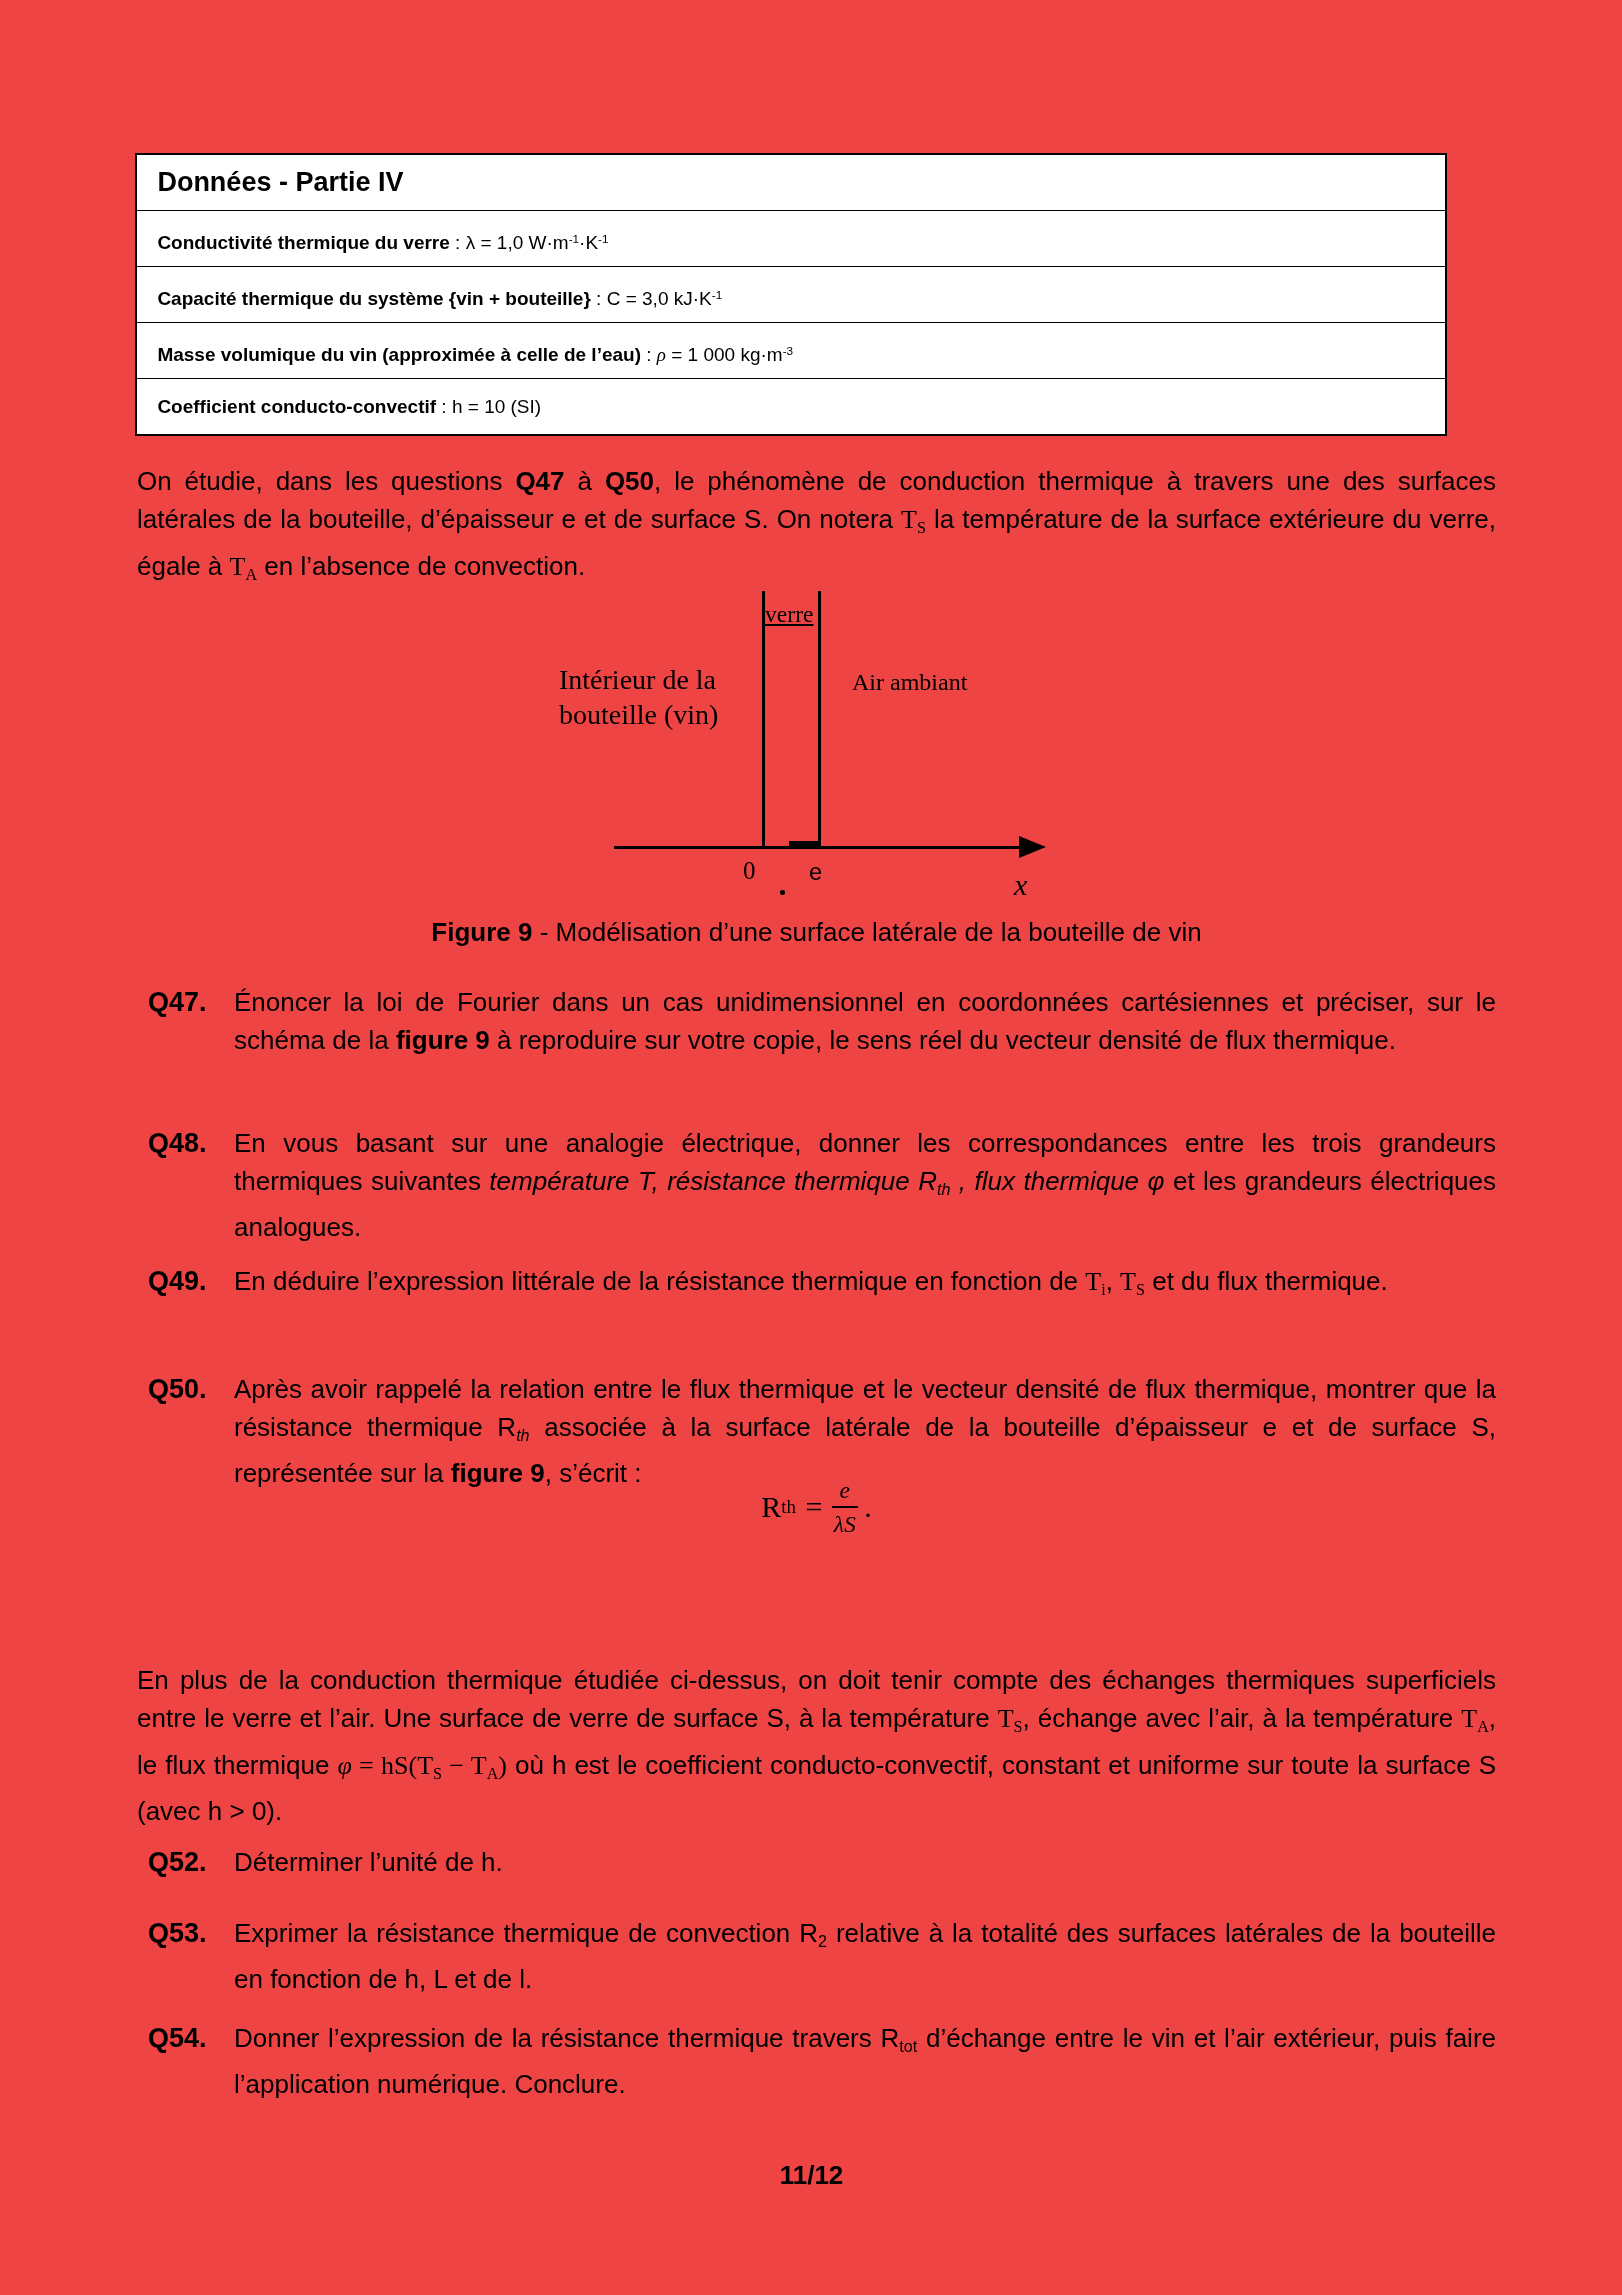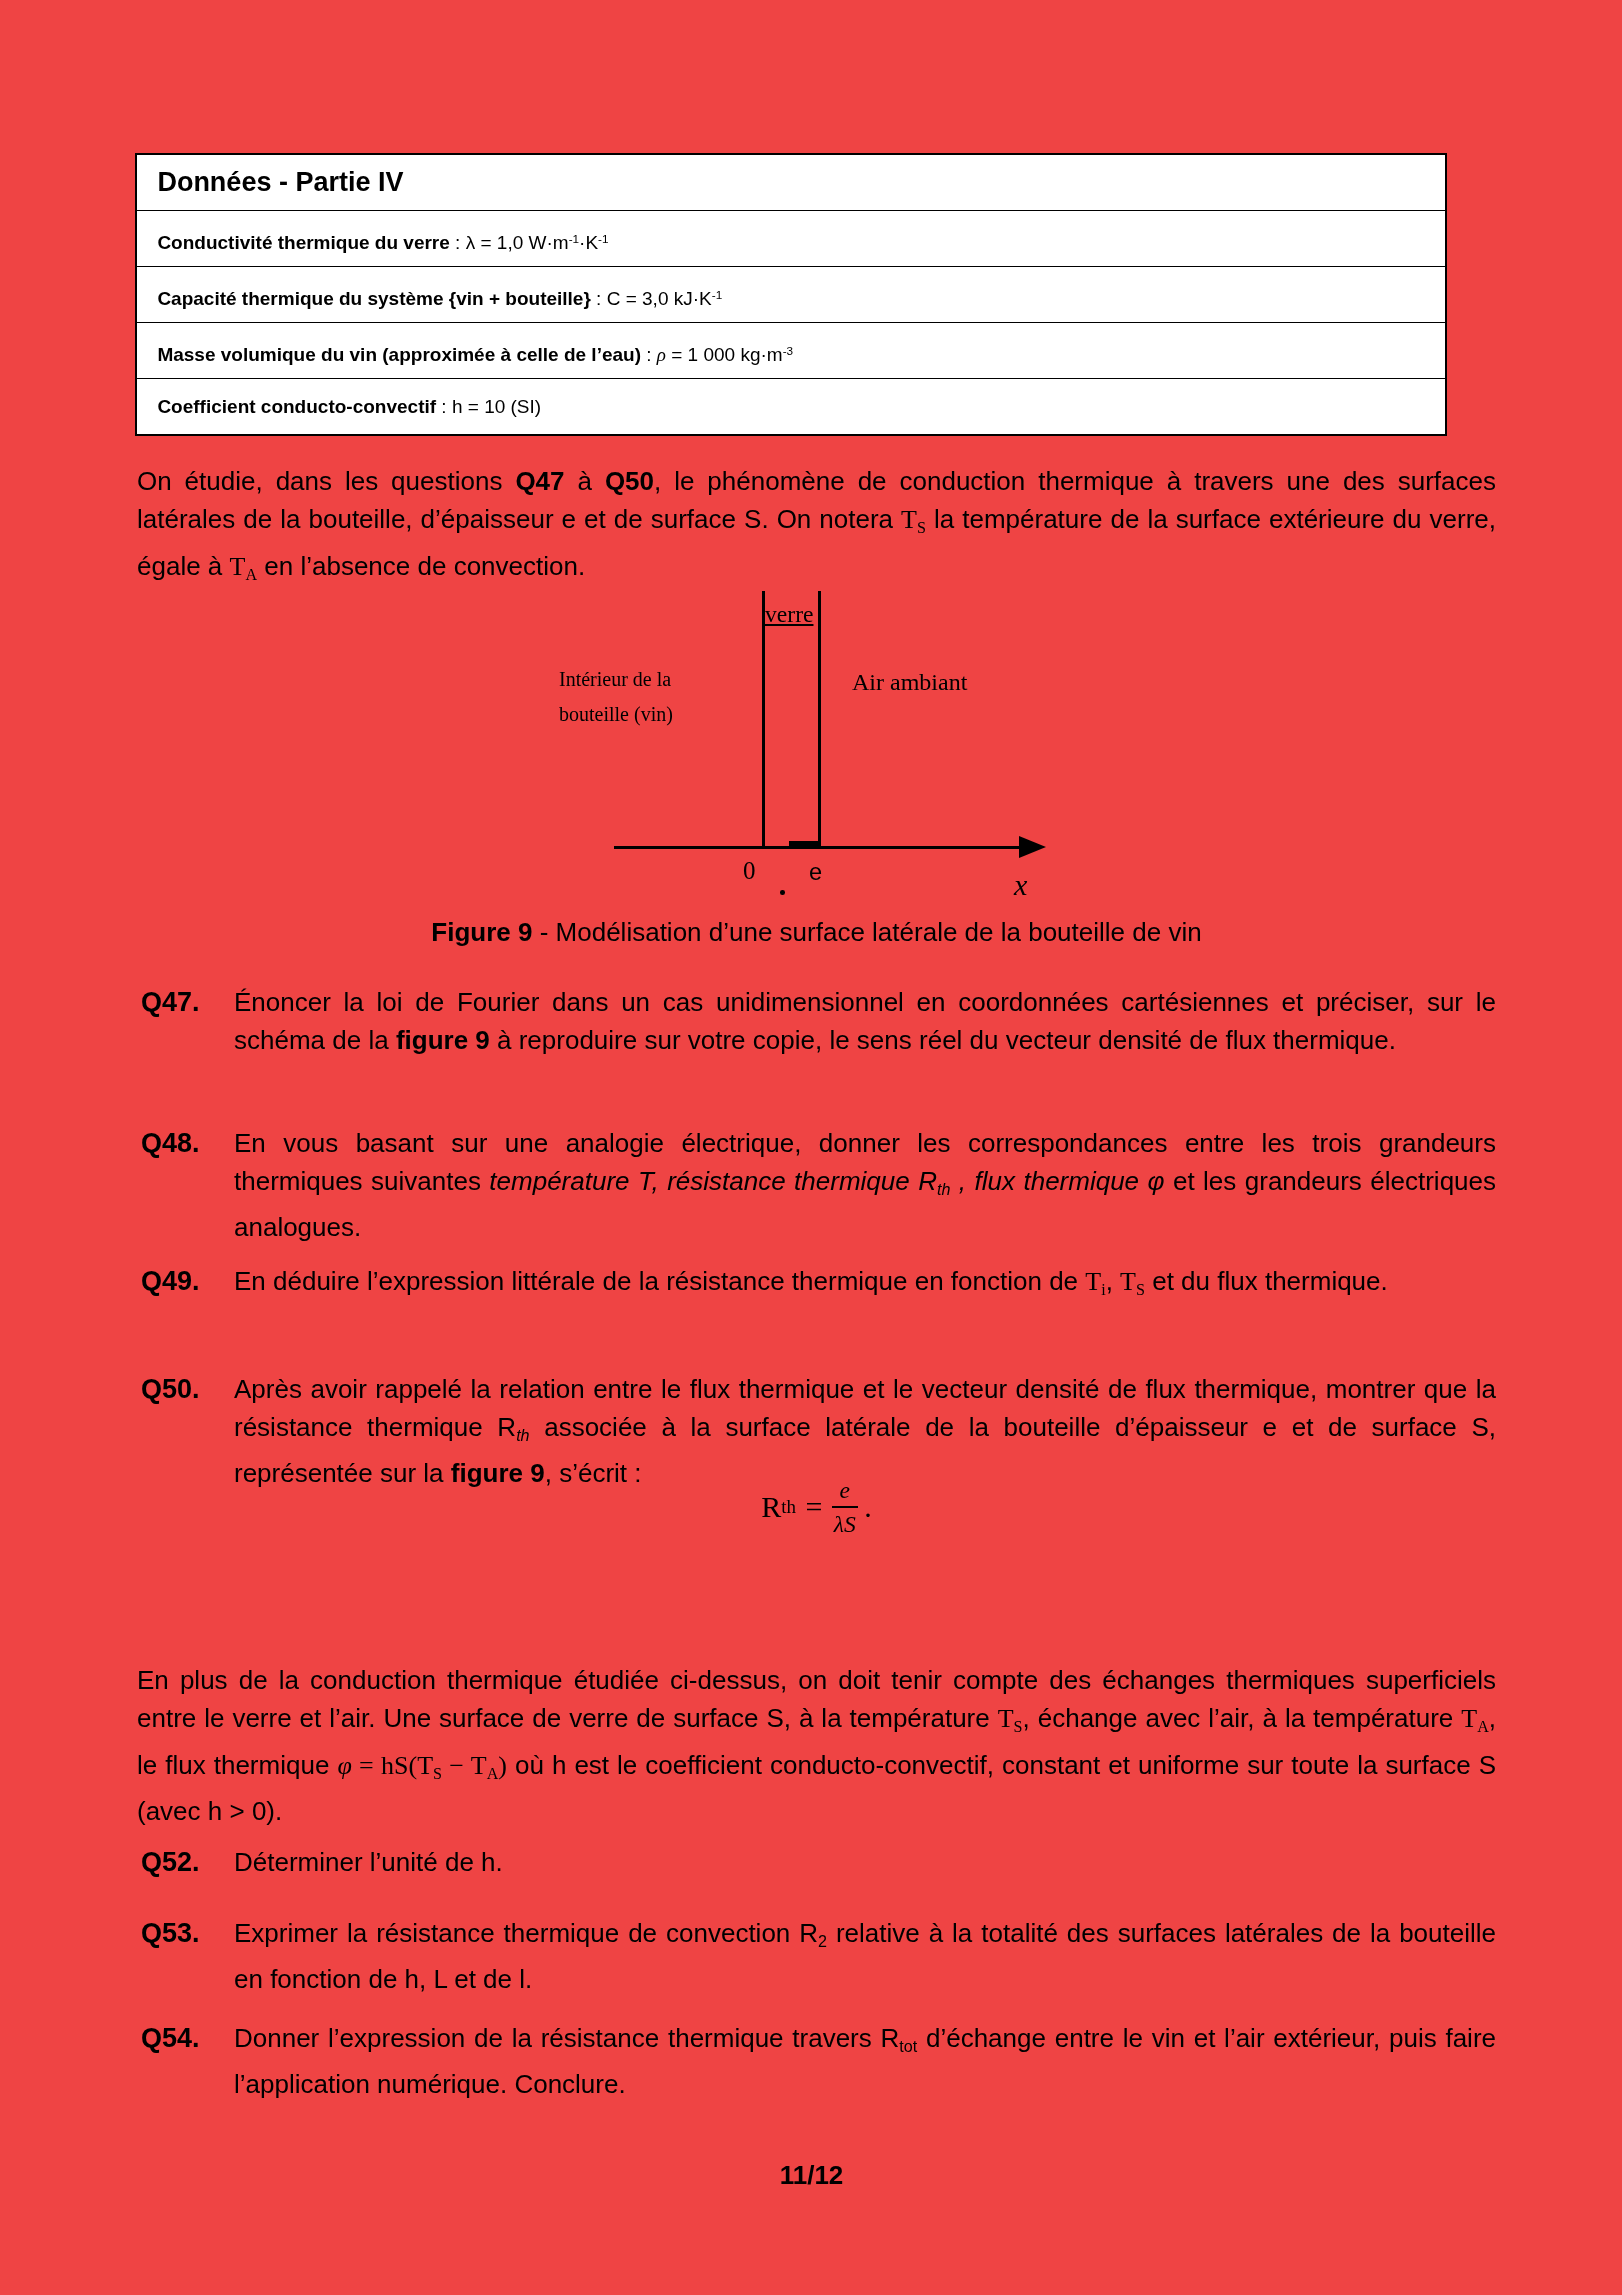--- a/index.html
+++ b/index.html
@@ -25,34 +25,34 @@
   .dbx-row .lbl{font-weight:bold;}
 
   .intro{position:absolute;left:137px;top:462px;width:1359px;text-align:justify;line-height:38px;}
 
   
   .fig{position:absolute;left:0;top:581px;width:1623px;height:345px;}
   .vline{position:absolute;width:3.1px;height:257px;background:#000;top:10.2px;}
   .vl-left{left:762px;}
   .vl-right{left:818px;}
   .glass-lbl{position:absolute;left:765px;top:20.4px;font-family:"Liberation Serif",serif;font-size:23.6px;white-space:nowrap;text-decoration:underline;}
-  .left-lbl{position:absolute;left:559px;top:81px;font-family:"Liberation Serif",serif;font-size:20px;line-height:35px;white-space:nowrap;}
+  .left-lbl{position:absolute;left:559px;top:81px;font-family:"Liberation Serif",serif;font-size:28px;line-height:35px;white-space:nowrap;}
   .right-lbl{position:absolute;left:852px;top:88px;font-family:"Liberation Serif",serif;font-size:24px;white-space:nowrap;}
   .axis{position:absolute;left:614px;top:265px;width:408px;height:3.1px;background:#000;}
   .arrowhead{position:absolute;left:1019px;top:255px;width:0;height:0;border-left:27px solid #000;border-top:11.8px solid transparent;border-bottom:11.8px solid transparent;}
   .tick{position:absolute;left:789px;top:260px;width:30px;height:4.7px;background:#000;}
   .lbl-0{position:absolute;left:743px;top:276px;font-family:"Liberation Serif",serif;font-size:25px;}
   .lbl-e{position:absolute;left:809px;top:278px;font-size:23.6px;}
   .stray-dot{position:absolute;left:780px;top:309px;width:4.7px;height:4.7px;border-radius:50%;background:#000;}
   .lbl-x{position:absolute;left:1014px;top:287px;font-family:"Liberation Serif",serif;font-style:italic;font-size:30px;}
   .caption{position:absolute;left:137px;top:917px;width:1359px;text-align:center;}
 
   
   .q{position:absolute;left:137px;width:1359px;}
-  .qlabel{position:absolute;left:4px;top:0;font-weight:bold;font-size:27px;line-height:38px;}
+  .qlabel{position:absolute;left:11px;top:0;font-weight:bold;font-size:27px;line-height:38px;}
   .qbody{margin-left:97px;text-align:justify;line-height:38px;}
   .q47{top:983px;} .q48{top:1124px;} .q49{top:1262px;} .q50{top:1370px;}
   .q51{top:1558px;} .q52{top:1843px;} .q53{top:1914px;} .q54{top:2019px;}
 
   .para2{position:absolute;left:137px;top:1661px;width:1359px;text-align:justify;line-height:38px;}
 
   
   .formula{position:absolute;left:137px;top:1477px;width:1359px;text-align:center;font-family:"Liberation Serif",serif;font-size:30px;}
   .formula .fwrap{display:inline-flex;align-items:center;}
   .f-sub{font-size:19px;vertical-align:-0.3em;font-family:"Liberation Serif",serif;}

